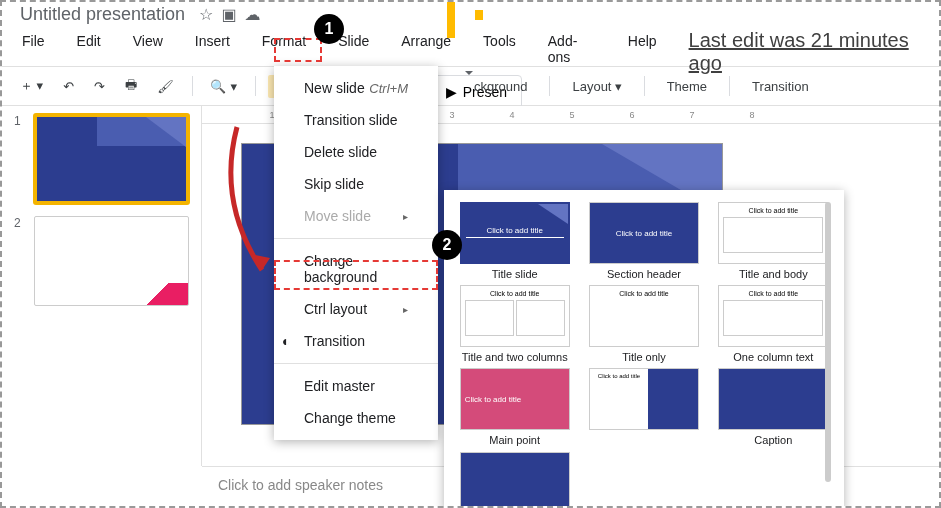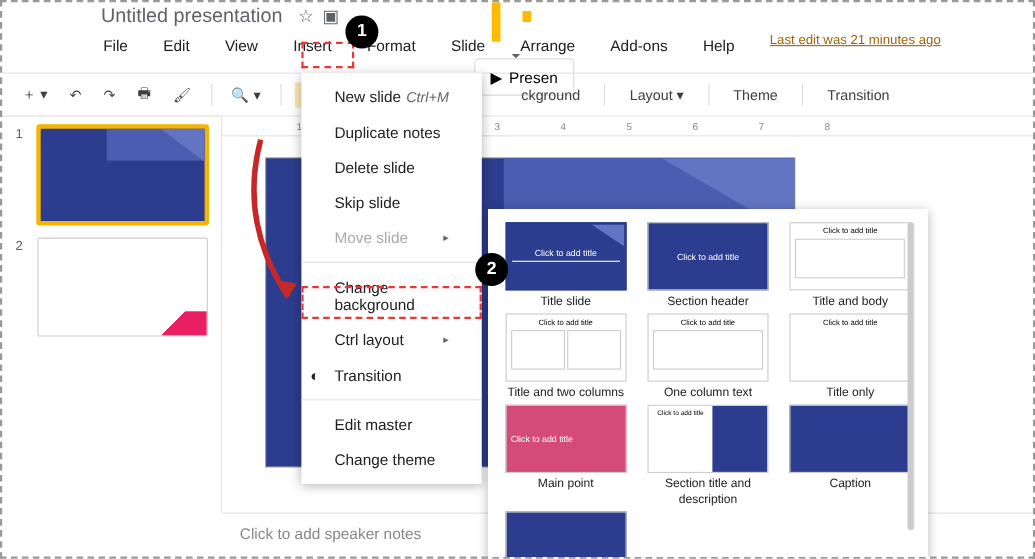--- a/index.html
+++ b/index.html
@@ -6,21 +6,21 @@
 body { width: 941px; height: 508px; background: #fff; position: relative; overflow: hidden; border: 2px dashed #999; }
 
 .topbar { display: flex; align-items: center; height: 64px; padding: 0 12px; flex-direction: column; }
 .logo { width: 36px; height: 36px; margin-right: 12px; position: relative; }
 .logo-bar { position: absolute; background: #ffbb00; }
 .doc-area { flex: 1; }
 .doc-title-row { display: flex; align-items: center; gap: 8px; margin-bottom: 2px; }
 .doc-title { font-size: 18px; color: #5f6368; padding: 2px 6px; }
 .menu-row { display: flex; gap: 16px; }
 .menu-item { font-size: 14px; color: #202124; padding: 4px 8px; cursor: pointer; border-radius: 4px; }
-.last-edit { font-size: 12px; color: #a16207; text-decoration: underline; margin-left: 8px; }
+.last-edit { font-size: 20px; color: #404040; text-decoration: underline; margin-left: 8px; }
 .present-btn { display: flex; align-items: center; gap: 6px; padding: 8px 14px; border: 1px solid #dadce0; border-radius: 4px; font-size: 14px; margin-left: 12px; }
 .comment-icon { width: 36px; height: 36px; background: #5f6368; border-radius: 2px; margin-left: 8px; position: relative; }
 .comment-icon::after { content:''; position:absolute; bottom:-4px; left:8px; border:4px solid transparent; border-top-color:#5f6368; }
 
 .toolbar { height: 40px; border-top: 1px solid #e0e0e0; border-bottom: 1px solid #e0e0e0; display: flex; align-items: center; padding: 0 12px; gap: 8px; font-size: 13px; color: #3c4043; }
 .tb-btn { padding: 4px 6px; border-radius: 2px; cursor: pointer; }
 .tb-sep { width: 1px; height: 20px; background: #dadce0; margin: 0 4px; }
 .tb-label { padding: 4px 10px; }
 
 .main { display: flex; height: calc(100% - 104px - 40px); }
@@ -75,20 +75,21 @@
       <span style="color:#5f6368">☁</span>
     </div>
     <div class="menu-row">
       <span class="menu-item">File</span>
       <span class="menu-item">Edit</span>
       <span class="menu-item">View</span>
       <span class="menu-item">Insert</span>
       <span class="menu-item">Format</span>
       <span class="menu-item">Slide</span>
       <span class="menu-item">Arrange</span>
+      <span class="menu-item">Tools</span>
       <span class="menu-item">Add-ons</span>
       <span class="menu-item">Help</span>
       <span class="last-edit">Last edit was 21 minutes ago</span>
     </div>
   </div>
   <div class="comment-icon"></div>
   <div class="present-btn">
     <span>▶</span>
     <span>Presen</span>
   </div>
@@ -149,21 +150,21 @@
   </div>
 </div>
 
 <div class="speaker-notes">Click to add speaker notes</div>
 
 <div class="dropdown">
   <div class="dd-item">
     <span>New slide</span>
       <span class="dd-shortcut">Ctrl+M</span>
   </div>
-  <div class="dd-item">Duplicate notes</div>
+  <div class="dd-item">Transition slide</div>
   <div class="dd-item">Delete slide</div>
   <div class="dd-item">Skip slide</div>
   <div class="dd-item dd-sub disabled">
       <span>Move slide</span>
     </div>
   <div class="dd-sep"></div>
   <div class="dd-item">Change background</div>
   <div class="dd-item dd-sub" style="position:relative">
       <span>Ctrl layout</span>
     </div>
@@ -202,42 +203,41 @@
     <div class="layout-prev" style="padding:4px">
       <span>Click to add title</span>
       <div style="display:flex;gap:2px;margin-top:3px">
           <div style="border:1px solid #ccc;height:36px;flex:1"></div>
           <div style="border:1px solid #ccc;height:36px;flex:1"></div>
         </div>
     </div>
     <div class="layout-label">Title and two columns</div>
   </div>
   <div class="layout-cell">
+    <div class="layout-prev" style="padding:4px"><span>Click to add title</span></div>
+    <div class="layout-label">Title only</div>
+  </div>
+  <div class="layout-cell">
     <div class="layout-prev" style="padding:4px">
       <span>Click to add title</span>
       <div style="border:1px solid #ccc;height:36px;margin-top:3px"></div>
     </div>
     <div class="layout-label">One column text</div>
   </div>
   <div class="layout-cell">
-    <div class="layout-prev" style="padding:4px"><span>Click to add title</span></div>
-    <div class="layout-label">Title only</div>
-  </div>
-  <div class="layout-cell">
     <div class="layout-prev" style="background:#d44b7a;color:#fff;display:flex;align-items:center;padding:4px">
       <span style="font-size:8px">Click to add title</span>
     </div>
     <div class="layout-label">Main point</div>
   </div>
   <div class="layout-cell">
     <div class="layout-prev" style="display:flex">
       <div style="flex:1;padding:4px;font-size:6px"><span>Click to add title</span></div>
       <div style="flex:1;background:#2c3d8f"></div>
     </div>
-    <div class="layout-label">Section title and description</div>
   </div>
   <div class="layout-cell">
     <div class="layout-prev" style="background:#2c3d8f"></div>
     <div class="layout-label">Caption</div>
   </div>
   <div class="layout-cell">
     <div class="layout-prev" style="background:#2c3d8f"></div>
   </div>
 </div>
 

